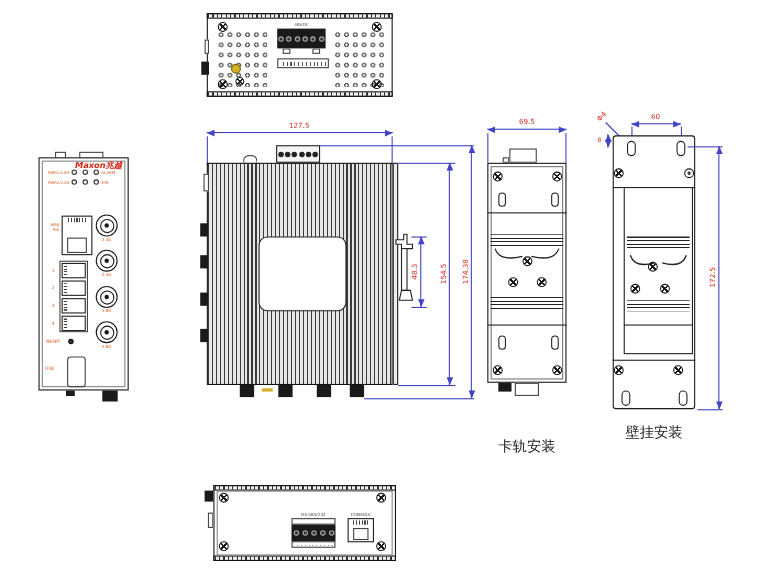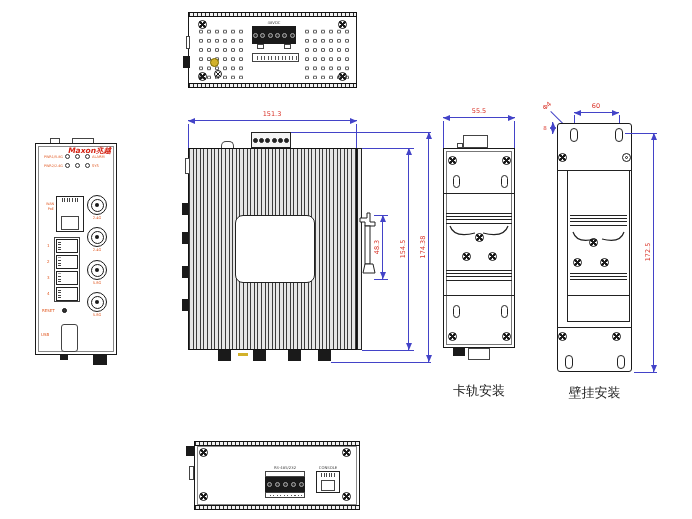--- a/index.html
+++ b/index.html
@@ -138,21 +138,21 @@
     <div class="ot" style="left:8px;top:196px;font-size:4px;">USB</div>
     <div class="p bt" style="left:28px;top:188px;width:17px;height:28px;border-radius:3px;"></div>
     <div class="fill p" style="left:27px;top:219px;width:8px;height:5px;"></div>
     <div class="fill p" style="left:60px;top:219px;width:14px;height:10px;"></div>
   </div>
 
   <div class="p" style="left:183px;top:108px;width:262px;height:272px;">
     <div class="dimh" style="left:5px;top:12px;width:169px;"></div>
     <div class="ext" style="left:5px;top:16px;width:1px;height:26px;"></div>
     <div class="ext" style="left:173px;top:16px;width:1px;height:26px;"></div>
-    <div class="htxt" style="left:89px;top:6px;">151.3</div>
+    <div class="htxt" style="left:89px;top:6px;">127.5</div>
 
     <div class="p bt trow" style="left:68px;top:24px;width:40px;height:16px;background:#f4f4f4;border-color:#222;">
       <i class="tcd"></i>
         <i class="tcd"></i>
         <i class="tcd"></i>
         <i class="tcd"></i>
         <i class="tcd"></i>
         <i class="tcd"></i>
     </div>
     <div class="p bt" style="left:38px;top:33px;width:13px;height:7px;border-radius:5px 5px 0 0;border-bottom:none;"></div>
@@ -191,21 +191,21 @@
     <div class="dimv" style="left:225px;top:40px;height:202px;"></div>
     <div class="vtxt" style="left:220px;top:141px;">154.5</div>
     <div class="dimv" style="left:245px;top:24px;height:230px;"></div>
     <div class="vtxt" style="left:240px;top:139px;">174.38</div>
   </div>
 
   <div class="p" style="left:440px;top:105px;width:100px;height:300px;">
     <div class="dimh" style="left:3px;top:12px;width:72px;"></div>
     <div class="ext" style="left:3px;top:16px;width:1px;height:27px;"></div>
     <div class="ext" style="left:74px;top:16px;width:1px;height:27px;"></div>
-    <div class="htxt" style="left:39px;top:6px;">55.5</div>
+    <div class="htxt" style="left:39px;top:6px;">69.5</div>
 
     <div class="p bt" style="left:23px;top:30px;width:25px;height:13px;"></div>
     <div class="p bt" style="left:17px;top:38px;width:6px;height:5px;"></div>
     <div class="p b" style="left:3px;top:43px;width:72px;height:200px;"></div>
     <div class="p" style="left:6px;top:46px;width:66px;height:194px;border:0.8px solid #777;"></div>
 
     <div class="screw" style="left:8px;top:51px;width:9px;height:9px;"></div>
     <div class="screw" style="left:62px;top:51px;width:9px;height:9px;"></div>
     <div class="slot" style="left:13px;top:70px;width:7px;height:13px;"></div>
     <div class="slot" style="left:61px;top:70px;width:7px;height:13px;"></div>
@@ -221,21 +221,21 @@
     <div class="rails" style="left:6px;top:165px;width:66px;height:11px;"></div>
     <div class="p" style="left:3px;top:190px;width:72px;height:1px;background:#222;"></div>
 
     <div class="slot" style="left:13px;top:200px;width:7px;height:13px;"></div>
     <div class="slot" style="left:61px;top:200px;width:7px;height:13px;"></div>
     <div class="screw" style="left:8px;top:227px;width:9px;height:9px;"></div>
     <div class="screw" style="left:62px;top:227px;width:9px;height:9px;"></div>
     <div class="fill p" style="left:13px;top:243px;width:12px;height:8px;"></div>
     <div class="p bt" style="left:28px;top:243px;width:22px;height:12px;"></div>
 
-    <div class="cap" style="left:3px;top:277px;width:72px;">卡轨安装</div>
+    <div class="cap" style="left:3px;top:292px;width:72px;">卡轨安装</div>
   </div>
 
   <div class="p" style="left:540px;top:95px;width:132px;height:312px;">
     <div class="dimh" style="left:34px;top:17px;width:45px;"></div>
     <div class="ext" style="left:34px;top:20px;width:1px;height:13px;"></div>
     <div class="ext" style="left:79px;top:20px;width:1px;height:13px;"></div>
     <div class="htxt" style="left:56px;top:11px;">60</div>
 
     <div class="p" style="left:11px;top:16px;width:27px;height:1px;background:#4343c8;transform:rotate(45deg);transform-origin:left top;"></div>
     <div class="dtxt" style="left:7px;top:11px;">Φ4</div>

